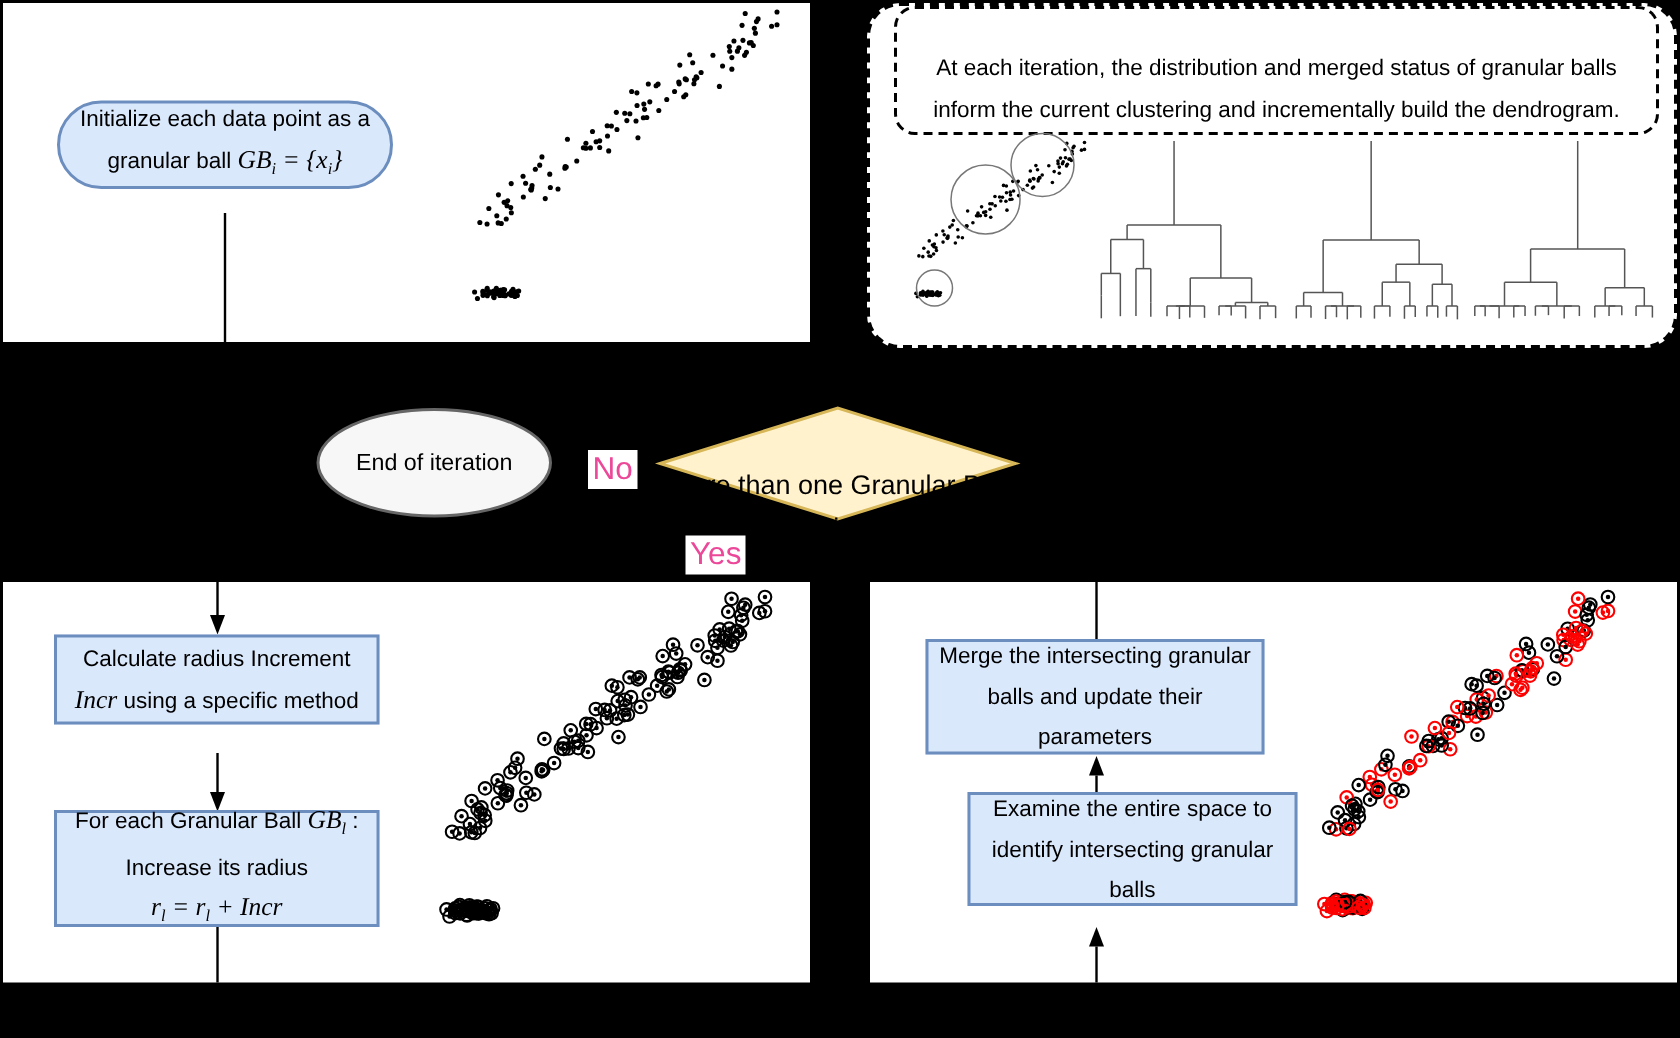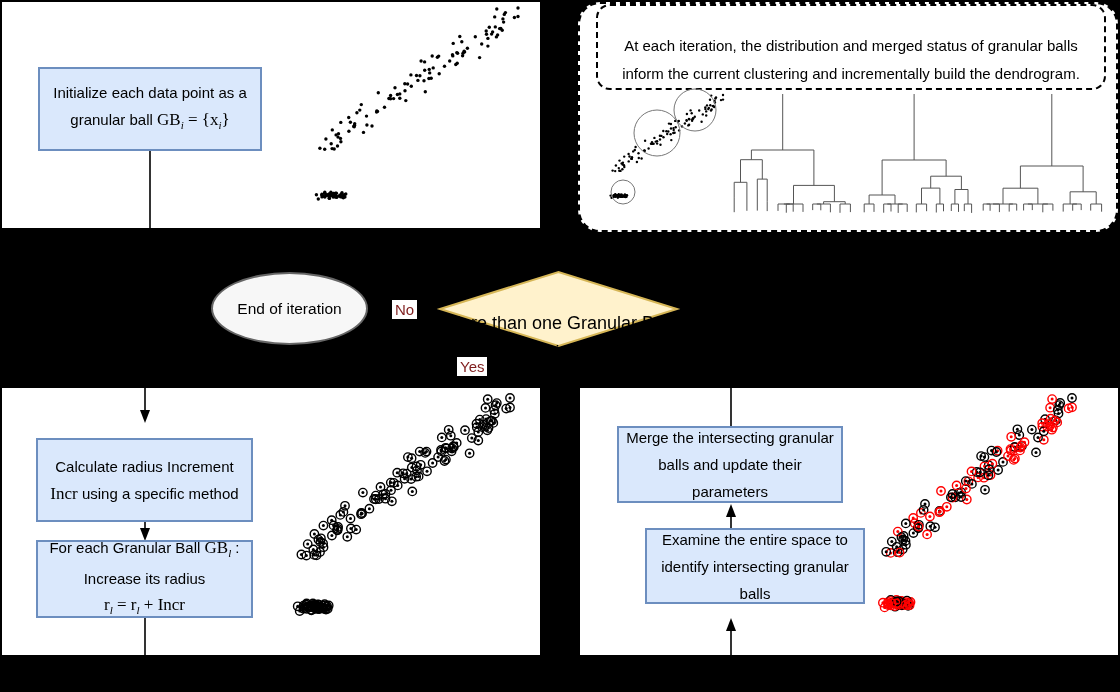--- a/index.html
+++ b/index.html
@@ -11,24 +11,24 @@
         border:2px dashed #000;border-radius:14px;box-sizing:border-box;
         display:flex;align-items:flex-end;justify-content:center;text-align:center;
         font-size:15px;line-height:28px;padding:0 8px;}
   .fbox{position:absolute;background:var(--box-fill);border:2px solid var(--box-border);
         box-sizing:border-box;display:flex;flex-direction:column;align-items:center;
         justify-content:center;text-align:center;font-size:15px;line-height:27px;z-index:3;}
   .ellipse{position:absolute;left:211px;top:272px;width:157px;height:73px;
         background:var(--ellipse-fill);border:2.5px solid var(--ellipse-border);border-radius:50%;
         box-sizing:border-box;display:flex;align-items:center;justify-content:center;
         font-size:15.5px;z-index:3;text-align:right;}
-  .lbl{position:absolute;background:#fff;color:#7f1d1d;font-size:15px;padding:1px 3px;z-index:4;}
+  .lbl{position:absolute;background:#fff;color:#ec4899;font-size:21px;padding:1px 3px;z-index:4;}
   .diamond-text{position:absolute;left:408px;top:281px;width:302px;text-align:center;
         font-size:18px;line-height:29px;color:#000;z-index:3;margin-top:28px;}
-  .m{font-family:"Liberation Serif",serif;font-size:17px;}
+  .m{font-family:"Liberation Serif",serif;font-style:italic;font-size:17px;}
   sub.ms{font-family:"Liberation Serif",serif;font-style:italic;font-size:11px;}
   #gfx{position:absolute;left:0;top:0;z-index:2;}
 </style>
 </head>
 <body>
 
 <div class="panel" style="left:2px;top:2px;width:538px;height:226px;"></div>
 <div class="panel-dashed" style="left:578px;top:2px;width:540px;height:230px;"></div>
 <div class="panel" style="left:2px;top:388px;width:538px;height:267px;"></div>
 <div class="panel" style="left:580px;top:388px;width:538px;height:267px;"></div>
@@ -1112,28 +1112,28 @@
     <polygon points="731,504 726,517 736,517" fill="#000000"></polygon>
     <line x1="731" y1="517" x2="731" y2="541" stroke="#000000" stroke-width="1.6"></line>
     <polygon points="731,618 726,631 736,631" fill="#000000"></polygon>
     <line x1="731" y1="631" x2="731" y2="655" stroke="#000000" stroke-width="1.6"></line>
   </svg>
 
 <div class="note">
   <span>At each iteration, the distribution and merged status of granular balls inform the current clustering and incrementally build the dendrogram.</span>
 </div>
 
-<div class="fbox" style="left:38px;top:67px;width:224px;height:84px;">
+<div class="fbox" style="left:38px;top:67px;width:224px;height:59px;border-radius:32px;">
   <span>Initialize each data point as a</span>
   <span>
     <span>granular ball </span><span class="m">GB</span><sub class="ms">i</sub><span class="m"> = {</span><span class="m">x</span><sub class="ms">i</sub><span class="m">}</span>
   </span>
 </div>
 
-<div class="fbox" style="left:36px;top:438px;width:217px;height:84px;">
+<div class="fbox" style="left:36px;top:423px;width:217px;height:60px;">
   <span>Calculate radius Increment</span>
   <span>
     <span class="m">Incr</span><span> using a specific method</span>
   </span>
 </div>
 
 <div class="fbox" style="left:36px;top:540px;width:217px;height:78px;line-height:26px;">
   <span>
     <span>For each Granular Ball </span><span class="m">GB</span><sub class="ms">l</sub><span> :</span>
   </span>

